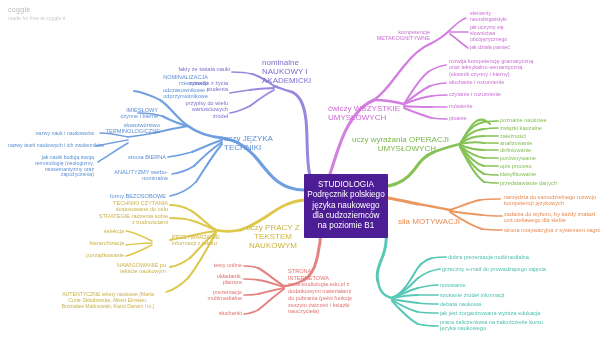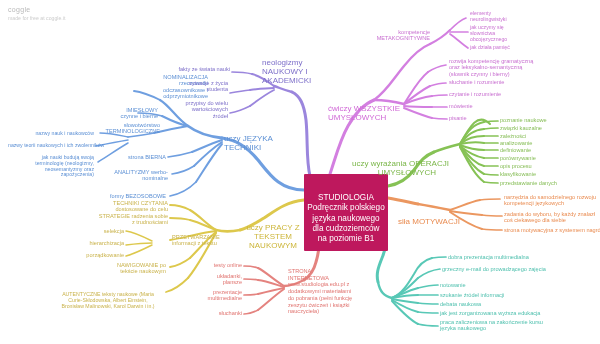--- a/index.html
+++ b/index.html
@@ -14,38 +14,38 @@
   svg.links{position:absolute;left:0;top:0;width:600px;height:344px;}
   .lbl{position:absolute;white-space:pre;line-height:1.12;}
   .brand{position:absolute;left:8px;top:6px;}
   .brand .b1{font-size:7px;color:#b9b9b9;letter-spacing:.3px;}
   .brand .b2{font-size:5.2px;color:#cccccc;margin-top:2px;}
   
   #center{
     position:absolute;
     left:304px;top:174px;
     width:84px;
-    background:#be185d;
+    background:#4c1d95;
     color:#ffffff;
     font-size:8.2px;
     line-height:1.26;
     text-align:center;
-    padding:19px 3px 6px 3px;
+    padding:6px 3px 6px 3px;
     box-sizing:border-box;
     border-radius:1px;
   }
   
   .main{font-size:8px;}
   .sub{font-size:5.6px;}
   .sub2{font-size:5.2px;}
   .c-blue{color:#5b8fd4;}
   .c-violet{color:#7d6fc9;}
   .c-pink{color:#d069d6;}
   .c-pink2{color:#c86fd0;}
-  .c-green{color:#7ab648;margin-top:24px;}
+  .c-green{color:#7ab648;}
   .c-green2{color:#86bd56;}
   .c-orange{color:#e98b50;}
   .c-teal{color:#4fc0ae;}
   .c-red{color:#e0736f;}
   .c-yellow{color:#cdb63a;}
   .c-gold{color:#c9b24a;}
   .ta-r{text-align:right;}
   .ta-c{text-align:center;}
   .ta-l{text-align:left;}
 </style>
@@ -225,21 +225,21 @@
   <div class="lbl sub2 c-blue ta-r" style="left:8px;top:143px;width:86px;">nazwy teorii naukowych i ich zwolenników</div>
   <div class="lbl sub2 c-blue ta-r" style="left:22px;top:155px;width:72px;">jak nauki budują swoją
 terminologię (neologizmy,
 neosemantyzmy oraz
 zapożyczenia)</div>
   <div class="lbl sub c-blue ta-r" style="left:104px;top:154px;width:62px;">strona BIERNA</div>
   <div class="lbl sub c-blue ta-r" style="left:100px;top:169px;width:68px;">ANALITYZMY werbo-
 nominalne</div>
   <div class="lbl sub c-blue ta-r" style="left:98px;top:193px;width:68px;">formy BEZOSOBOWE</div>
 
-  <div class="lbl main c-violet ta-l" style="left:262px;top:59px;width:60px;">neologizmy
+  <div class="lbl main c-violet ta-l" style="left:262px;top:59px;width:60px;">nominalne
 NAUKOWY I
 AKADEMICKI</div>
   <div class="lbl sub c-violet ta-r" style="left:168px;top:66px;width:62px;">fakty ze świata nauki</div>
   <div class="lbl sub c-violet ta-r" style="left:172px;top:80px;width:56px;">sytuacje z życia
 studenta</div>
   <div class="lbl sub c-violet ta-r" style="left:172px;top:100px;width:56px;">przypisy do wielu
 wartościowych
 źródeł</div>
 
   <div class="lbl main c-pink ta-l" style="left:328px;top:105px;width:70px;">ćwiczy WSZYSTKIE

